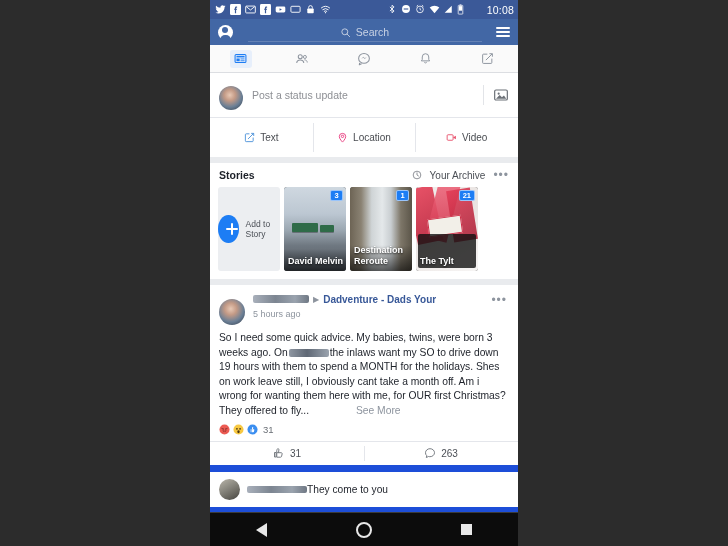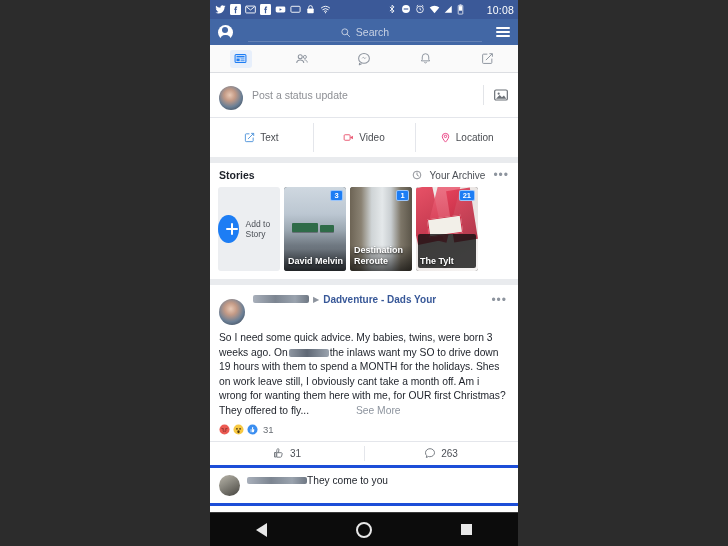--- a/index.html
+++ b/index.html
@@ -239,22 +239,22 @@
   .actionbar { display:flex; border-top:1px solid #e4e6eb; height: 24px; }
   .action {
     flex:1 1 0; display:flex; align-items:center; justify-content:center; gap:5px;
     font-size: 10px; color:#4b4f56; position:relative;
   }
   .action + .action::before {
     content:""; position:absolute; left:0; top:4px; bottom:4px; width:1px; background:#e4e6eb;
   }
 
   .comment-row {
-    display:flex; align-items:flex-start; gap:7px;
-    padding: 7px 9px; border-top:3px solid #1d4ed8;
+    display:flex; align-items:center; gap:7px;
+    padding: 7px 9px; border-top:7px solid #1d4ed8;
   }
   .comment-row .avatar { width:21px; height:21px; }
   .comment-text { font-size: 10.2px; color:#1d2129; display:flex; align-items:center; }
   .comment-placeholder { font-size: 10.2px; color:#9197a3; }
 
   
   .navbar {
     height: 34px; background: #0c0c0c; flex: 0 0 auto;
     display: flex; align-items: center; justify-content: space-around;
     border-top: 1px solid #3a3a3a;
@@ -452,34 +452,34 @@
                   <path d="M20 13v6.2a1.8 1.8 0 0 1-1.8 1.8H4.8A1.8 1.8 0 0 1 3 19.2V5.8A1.8 1.8 0 0 1 4.8 4H11" fill="none" stroke="#4a90d9" stroke-width="2" stroke-linecap="round"></path>
                   <path d="M9.5 14.5 20.4 3.6" fill="none" stroke="#4a90d9" stroke-width="2" stroke-linecap="round"></path>
                   <path d="M15.6 3h5.6v5.6" fill="none" stroke="#4a90d9" stroke-width="2" stroke-linejoin="round"></path>
                 </svg>
             </span>
             <span>Text</span>
           </div>
           <div class="qitem">
             <span>
               <svg class="g" width="11" height="11" viewBox="0 0 24 24">
+                  <path d="M12 22s7-7.2 7-12a7 7 0 1 0-14 0c0 4.8 7 12 7 12z" fill="none" stroke="#e8397d" stroke-width="2"></path>
+                  <circle cx="12" cy="9.6" r="2.6" fill="none" stroke="#e8397d" stroke-width="2"></circle>
+                </svg>
+            </span>
+            <span>Location</span>
+          </div>
+          <div class="qitem">
+            <span>
+              <svg class="g" width="11" height="11" viewBox="0 0 24 24">
                   <rect x="2.5" y="6" width="13" height="12" rx="2" fill="none" stroke="#e8506b" stroke-width="2"></rect>
                   <path d="M16 11.2 21.5 8v8l-5.5-3.2z" fill="#e8506b"></path>
                 </svg>
             </span>
             <span>Video</span>
-          </div>
-          <div class="qitem">
-            <span>
-              <svg class="g" width="11" height="11" viewBox="0 0 24 24">
-                  <path d="M12 22s7-7.2 7-12a7 7 0 1 0-14 0c0 4.8 7 12 7 12z" fill="none" stroke="#e8397d" stroke-width="2"></path>
-                  <circle cx="12" cy="9.6" r="2.6" fill="none" stroke="#e8397d" stroke-width="2"></circle>
-                </svg>
-            </span>
-            <span>Location</span>
           </div>
         </div>
       </div>
 
       <div class="stories">
         <div class="stories-head">
           <span class="stories-title">Stories</span>
           <span class="archive-wrap">
             <span>
               <svg class="g" width="10" height="10" viewBox="0 0 24 24">
@@ -532,20 +532,21 @@
 
       <div class="post">
         <div class="post-head">
           <div class="avatar post"></div>
           <div class="post-meta">
             <div class="name-line">
               <span class="redact n1"></span>
               <span class="caret">▶</span>
               <span class="group-name">Dadventure - Dads Your</span>
             </div>
+            <div class="timestamp">5 hours ago</div>
           </div>
           <span class="post-dots">•••</span>
         </div>
 
         <div class="post-body">
           <span>So I need some quick advice. My babies, twins, were born 3 weeks ago. On</span><span class="inline-redact"></span><span>the inlaws want my SO to drive down 19 hours with them to spend a MONTH for the holidays. Shes on work leave still, I obviously cant take a month off. Am i wrong for wanting them here with me, for OUR first Christmas? They offered to fly...</span> <span class="see-more">See More</span>
         </div>
 
         <div class="reactions">
           <span>

